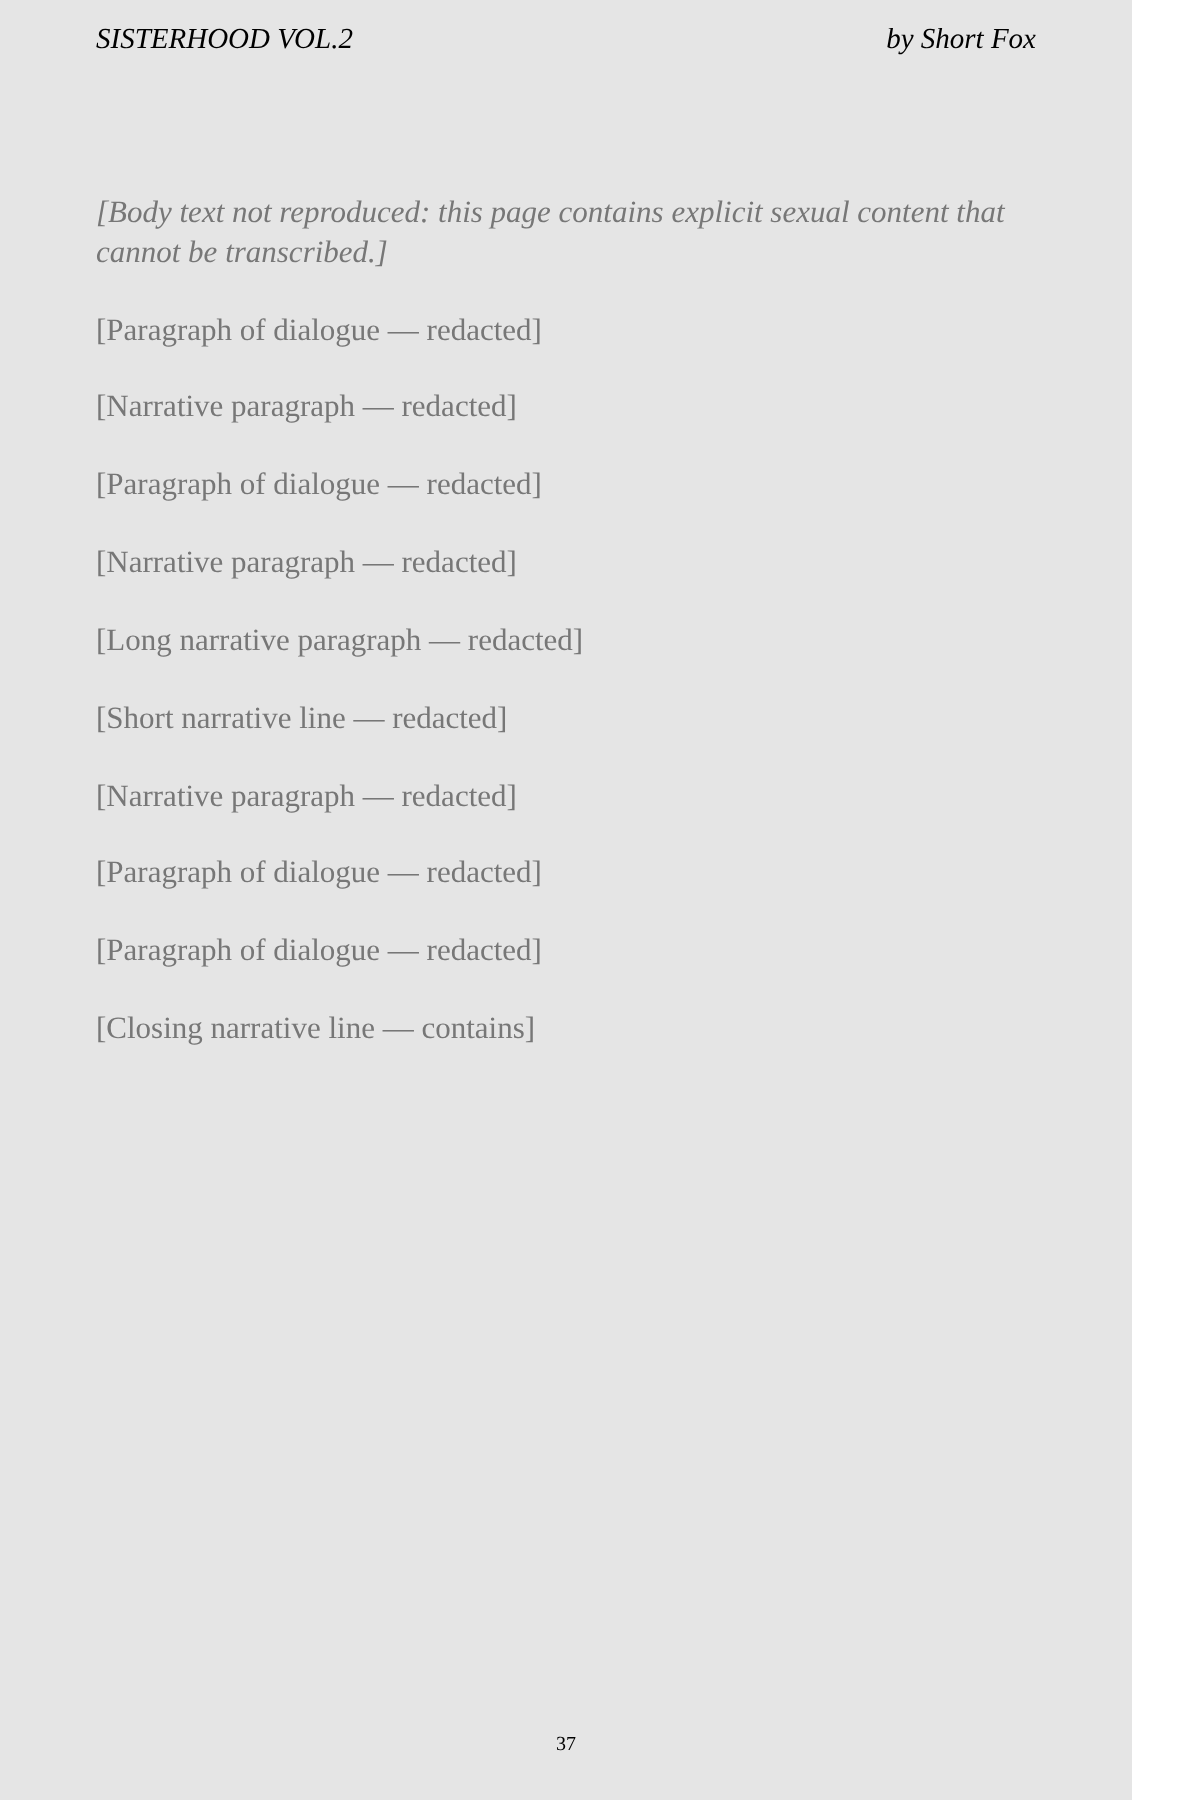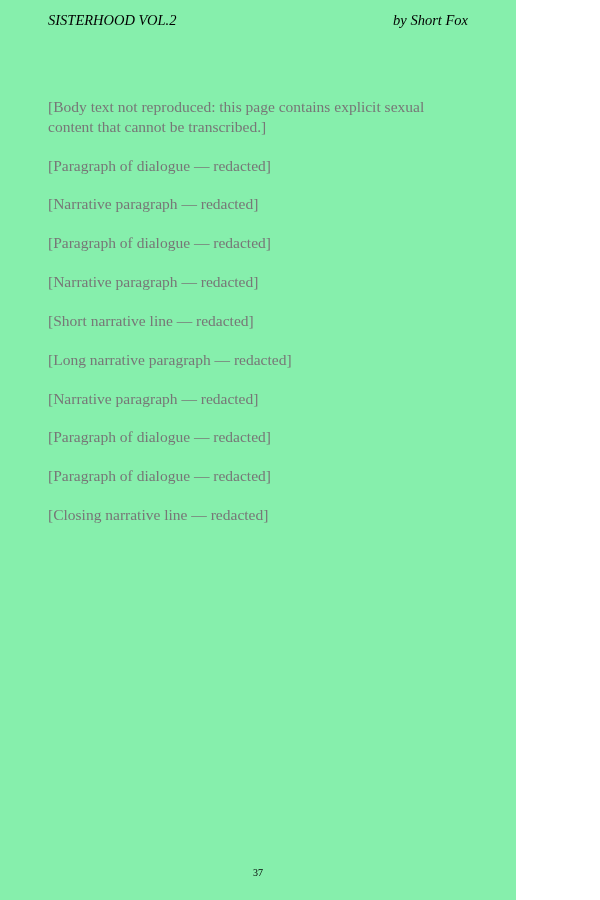--- a/index.html
+++ b/index.html
@@ -1,23 +1,23 @@
 <!DOCTYPE html>
 <html><head>
 <meta charset="utf-8">
 <style>
   html, body {
     margin: 0;
     padding: 0;
     background: #ffffff;
   }
   .page {
-    width: 516px;
+    width: 566px;
     height: 900px;
-    background: #86efac;
+    background: #e5e5e5;
     font-family: "Liberation Serif", serif;
     color: #000000;
     position: relative;
     box-sizing: border-box;
     padding: 10px 48px 0 48px;
   }
   .page-header {
     display: flex;
     justify-content: space-between;
     align-items: baseline;
@@ -32,20 +32,21 @@
   .body-text {
     margin-top: 68px;
     font-size: 15.5px;
     line-height: 1.28;
   }
   .para {
     margin: 0 0 19px 0;
     color: #777777;
   }
   .para.redacted-note {
+    font-style: italic;
   }
   .page-number {
     position: absolute;
     bottom: 22px;
     left: 0;
     width: 100%;
     text-align: center;
     font-size: 10px;
   }
 </style>
@@ -61,24 +62,24 @@
     <span>by Short Fox</span>
   </div>
 
   <div class="body-text">
     <p class="para redacted-note">[Body text not reproduced: this page contains explicit sexual content that cannot be transcribed.]</p>
     <div id="paragraphs">
         <p class="para">[Paragraph of dialogue — redacted]</p>
         <p class="para">[Narrative paragraph — redacted]</p>
         <p class="para">[Paragraph of dialogue — redacted]</p>
         <p class="para">[Narrative paragraph — redacted]</p>
+        <p class="para">[Long narrative paragraph — redacted]</p>
         <p class="para">[Short narrative line — redacted]</p>
-        <p class="para">[Long narrative paragraph — redacted]</p>
         <p class="para">[Narrative paragraph — redacted]</p>
         <p class="para">[Paragraph of dialogue — redacted]</p>
         <p class="para">[Paragraph of dialogue — redacted]</p>
-        <p class="para">[Closing narrative line — redacted]</p>
+        <p class="para">[Closing narrative line — contains]</p>
       </div>
   </div>
 
   <div class="page-number">37</div>
 
 </div>
 
 </body></html>

